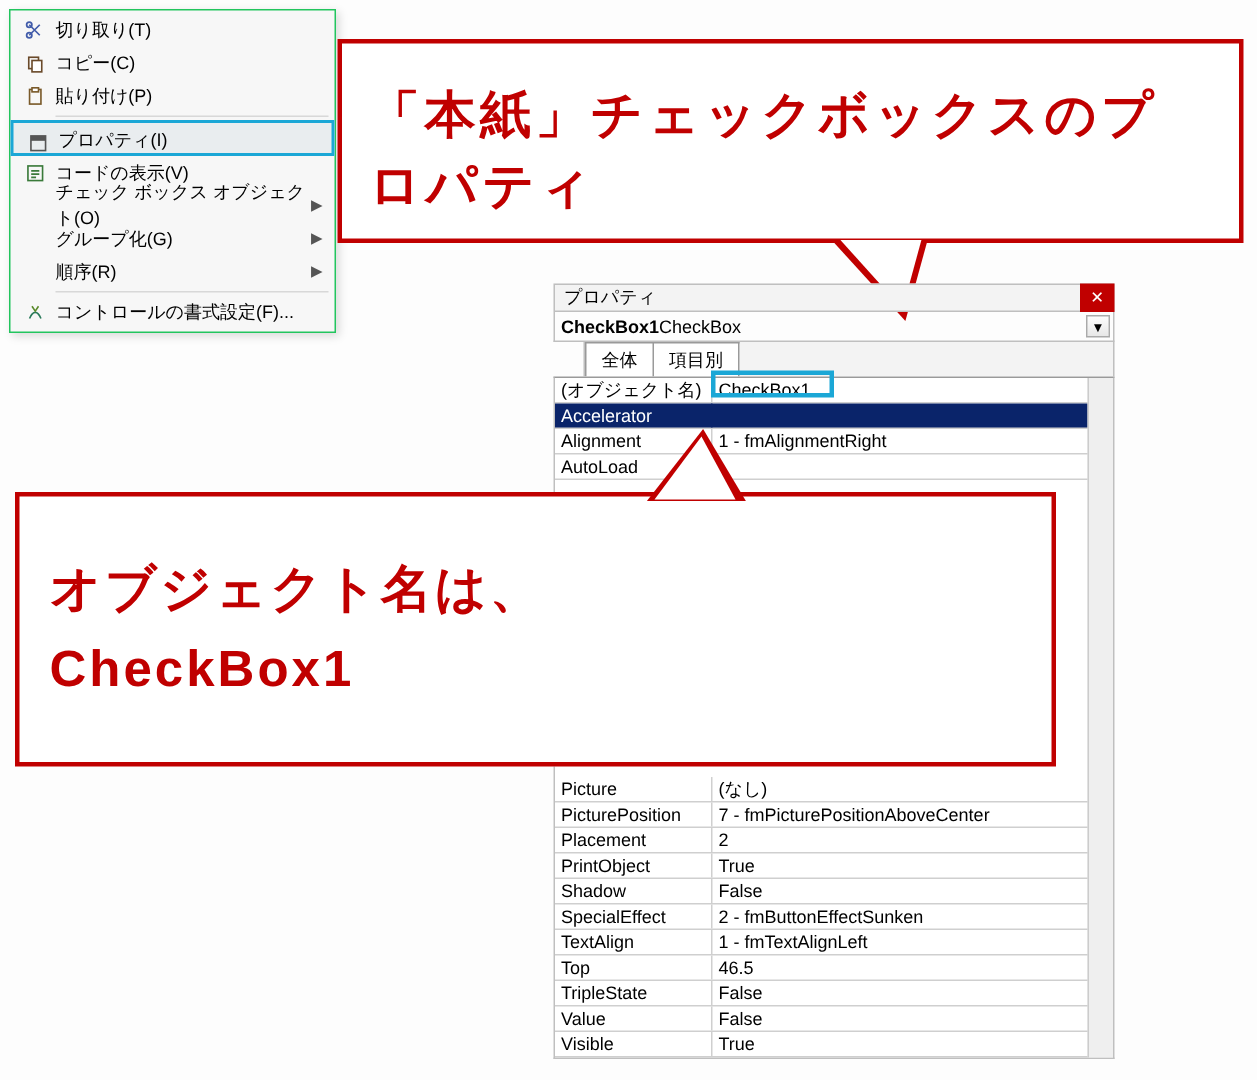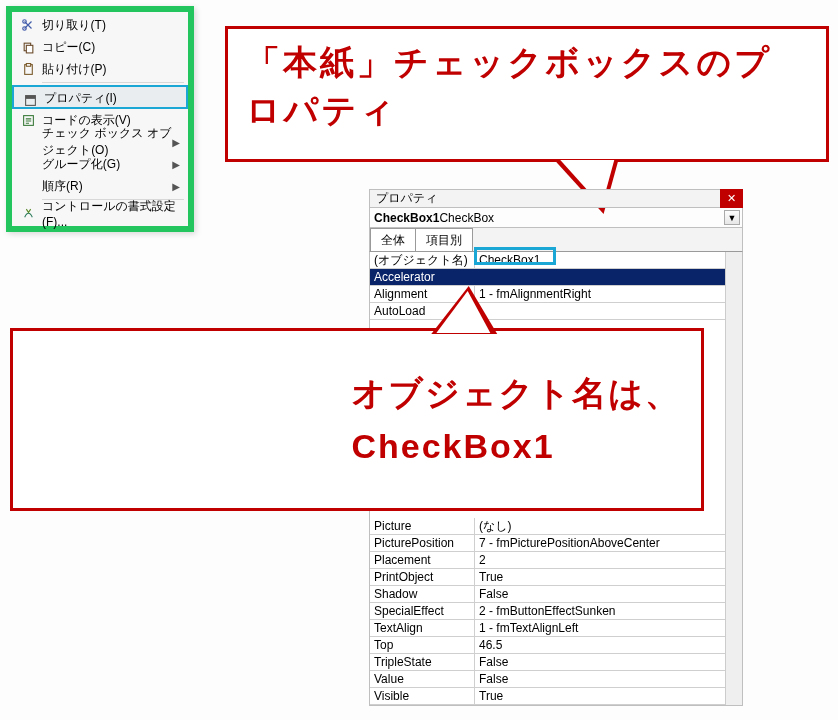--- a/index.html
+++ b/index.html
@@ -10,23 +10,23 @@
     font-family: "Meiryo", "MS PGothic", sans-serif;
     font-size: 12px;
     position: relative;
     overflow: hidden;
   }
 
   
   .ctxmenu {
     position: absolute;
     left: 6px; top: 6px;
-    width: 188px;
+    width: 218px;
     background: #f7f7f7;
-    border: 6px solid #22c55e;
+    border: 1px solid #22c55e;
     box-shadow: 2px 2px 6px rgba(0,0,0,.15);
     padding: 2px 0;
   }
   .ctxmenu .item {
     display: flex;
     align-items: center;
     height: 22px;
     padding: 0 8px 0 6px;
     cursor: default;
     position: relative;
@@ -55,21 +55,21 @@
   }
 
   
   .callout1 {
     position: absolute;
     left: 225px; top: 26px;
     width: 604px; height: 136px;
     background: #fff;
     border: 3px solid #c00000;
     display: flex;
-    align-items: flex-start;
+    align-items: flex-end;
     padding: 10px 18px;
   }
   .callout1 .txt1 { font-size: 34px; color: #c00000; font-weight: 600; line-height: 1.4; letter-spacing: 3px;}
   .tail1 {
     position: absolute;
     left: 567px; top: 160px;
     width: 0; height: 0;
   }
   .tail1::before {
     content: "";
@@ -93,21 +93,20 @@
   
   .callout2 {
     position: absolute;
     left: 10px; top: 328px;
     width: 694px; height: 183px;
     background: #fff;
     border: 3px solid #c00000;
     display: flex; align-items: center;
     padding: 10px 20px;
     z-index: 5;
-    justify-content: flex-end;
   }
   .callout2 .txt2 {
     font-size: 34px; color: #c00000; font-weight: 600; line-height: 1.55;
     letter-spacing: 2px;
   }
   .tail2 {
     position: absolute;
     left: 440px; top: 286px;
     z-index: 6;
   }
@@ -165,20 +164,21 @@
     border:1px solid #aaa;
     display:flex;align-items:center;justify-content:center;
   }
   .objsel strong{font-weight:bold;}
   .tabs {
     display:flex;
     font-size:12px;
     border-left:1px solid #bfbfbf;
     border-right:1px solid #bfbfbf;
     background:#f3f3f3;
+    margin-left:20px;
   }
   .tabs .tab{
     padding:3px 10px 2px;
     border:1px solid #9a9a9a;
     border-bottom:none;
     margin-right:-1px;
     background:#fff;
   }
   .tabs .tab.active{ background:#fff; position:relative; top:0; }
   .grid {

